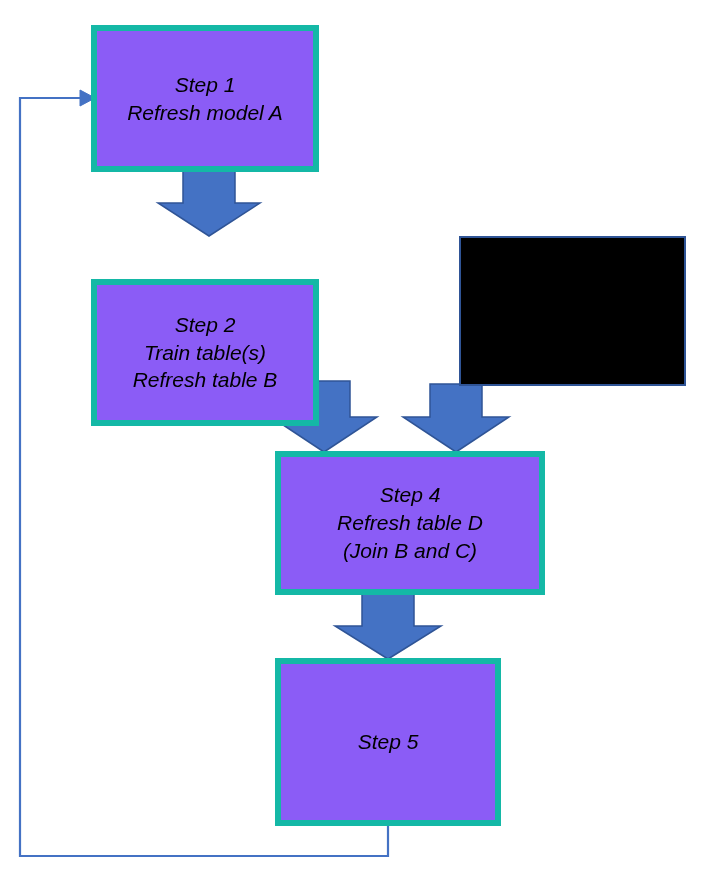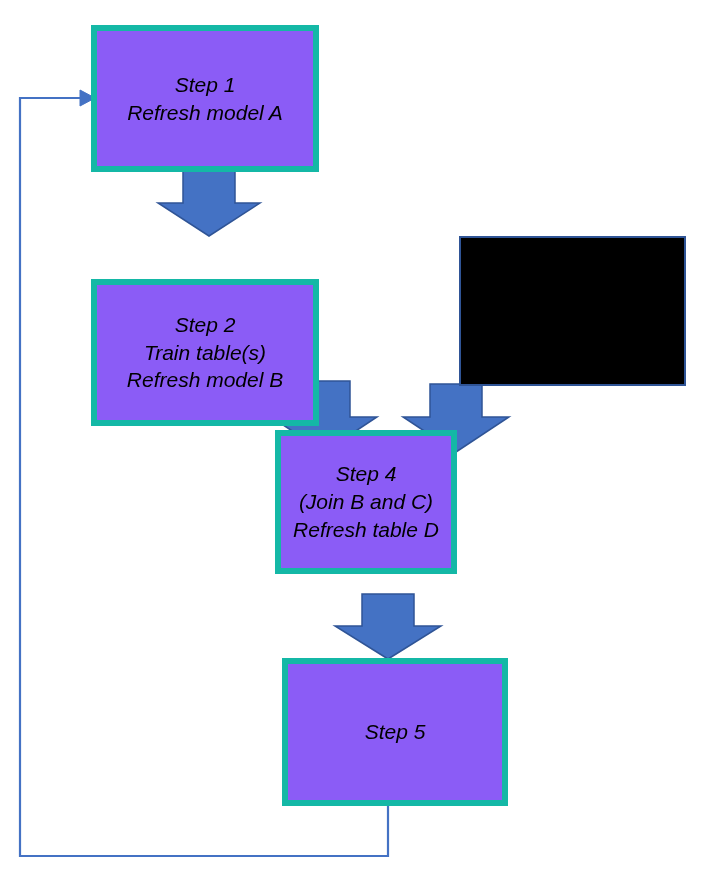--- a/index.html
+++ b/index.html
@@ -71,28 +71,28 @@
   </svg>
 
   <div class="flow-box" style="left:91px; top:25px; width:228px; height:147px;">
     <span class="line">Step 1</span>
     <span class="line">Refresh model A</span>
   </div>
 
   <div class="flow-box" style="left:91px; top:236px; width:228px; height:147px;margin-top:43px;">
     <span class="line">Step 2</span>
     <span class="line">Train table(s)</span>
-    <span class="line">Refresh model B</span>
+    <span class="line">Refresh table B</span>
   </div>
 
   <div class="redacted-box" style="left:459px; top:236px; width:227px; height:150px;"></div>
 
-  <div class="flow-box" style="left:275px; top:430px; width:182px; height:144px;">
+  <div class="flow-box" style="left:275px; top:451px; width:270px; height:144px;">
     <span class="line">Step 4</span>
+    <span class="line">Refresh table D</span>
     <span class="line">(Join B and C)</span>
-    <span class="line">Refresh table D</span>
   </div>
 
-  <div class="flow-box" style="left:282px; top:658px; width:226px; height:148px;text-align:right;">
+  <div class="flow-box" style="left:275px; top:658px; width:226px; height:168px;text-align:right;">
     <span class="line">Step 5</span>
   </div>
 
 </div>
 
 </body></html>

